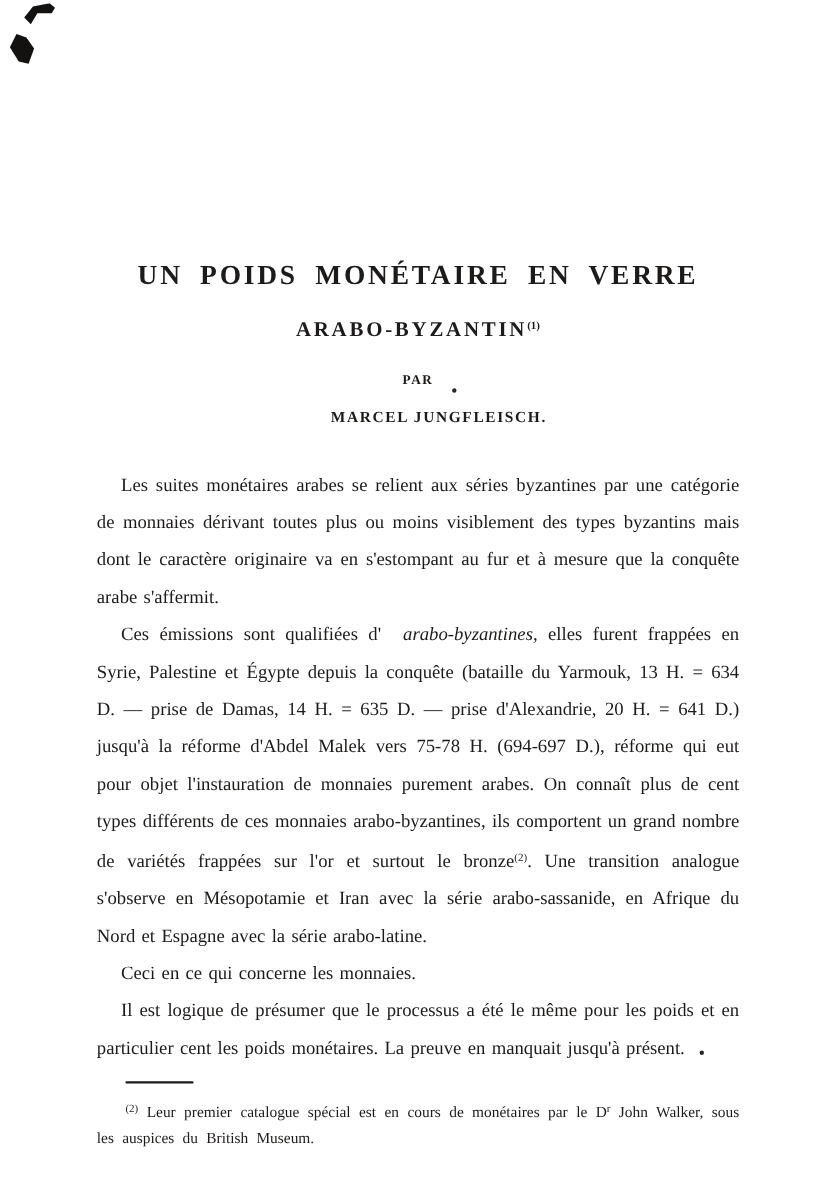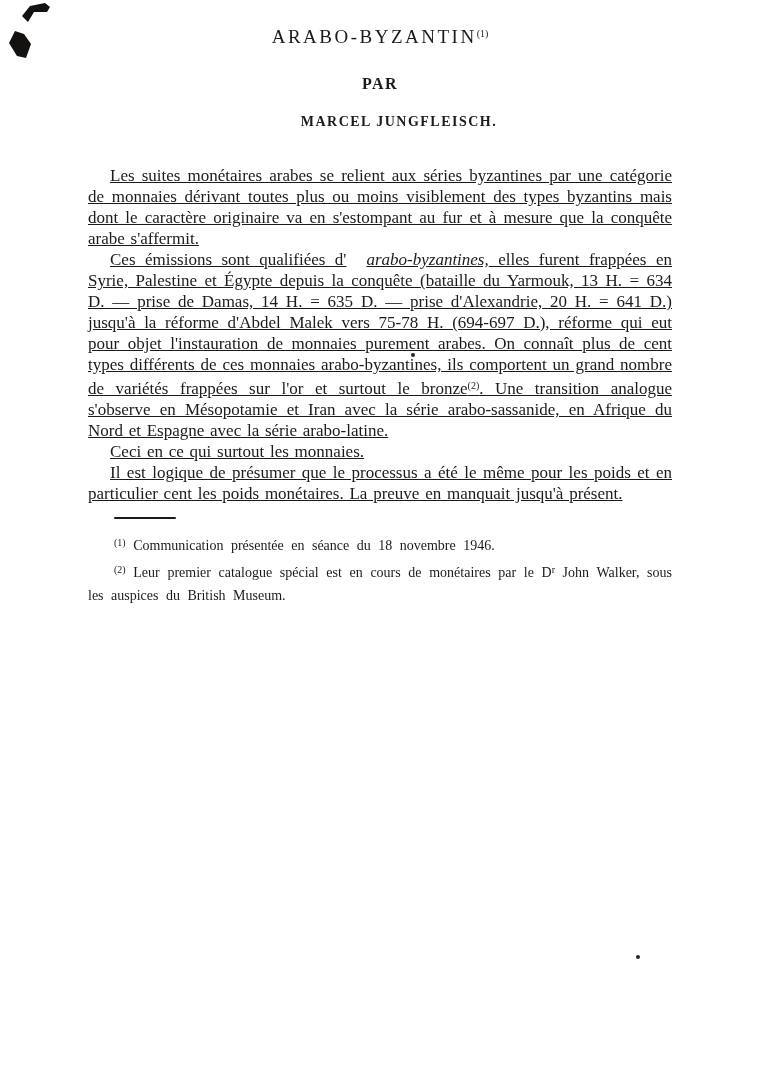--- a/index.html
+++ b/index.html
@@ -14,44 +14,43 @@
     overflow:hidden;
   }
   .heading { text-align:center; line-height:1; }
   .title {
     margin:238px 30px 0;
     font-size:25px; font-weight:bold;
     letter-spacing:2.5px; word-spacing:7px;
   }
   .subtitle {
     margin:27px 0 0;
-    font-size:19px; font-weight:normal;
+    font-size:19px; font-weight:bold;
     letter-spacing:2.5px;
   }
   .subtitle sup { font-size:10px; letter-spacing:0; vertical-align:6px; }
   .byline {
     margin:30px 0 0;
-    font-size:16px; font-weight:bold; letter-spacing:1.5px;
+    font-size:12px; font-weight:bold; letter-spacing:1.5px;
   }
   .author {
     margin:23px 0 0;
     font-size:14px; font-weight:bold; letter-spacing:1.5px;padding-left:38px;
   }
   .content {
     width:584px;
     margin:36px 0 0 88px;
   }
   .content p.para {
     margin:0;
     font-size:17px;
-    line-height:21px;
+    line-height:34px;
     text-align:justify;
     text-indent:22px;
     word-spacing:1.5px;
-    text-decoration:underline;
   }
   .para sup, .fn sup { font-size:10px; vertical-align:5px; word-spacing:normal; }
   .fnrule {
     width:62px; height:2px;
     background:var(--ink);
     margin:13px 0 12px 26px;
     border-radius:1px;
   }
   .fn {
     margin:0;
@@ -77,34 +76,34 @@
 <div class="page">
 
   <svg class="ink-mark mark-top" width="30" height="20" viewBox="0 0 30 20">
     <path d="M1 13 L9 3 L24 0 L29 4 L26 9 L13 9 L7 19 Z"></path>
   </svg>
   <svg class="ink-mark mark-left" width="24" height="28" viewBox="0 0 24 28">
     <path d="M7 0 L16 3 L23 13 L18 27 L9 25 L1 12 Z"></path>
   </svg>
 
   <div class="heading">
+    <h1 class="title">UN POIDS MONÉTAIRE EN VERRE</h1>
     <h2 class="subtitle"><span>ARABO-BYZANTIN</span><sup>(1)</sup></h2>
     <div class="byline">PAR</div>
     <div class="author">MARCEL JUNGFLEISCH.</div>
   </div>
 
   <div class="ink-dot dot-par"></div>
 
   <div class="content">
     <p class="para"><span>Les suites monétaires arabes se relient aux séries byzantines par une catégorie de monnaies dérivant toutes plus ou moins visiblement des types byzantins mais dont le caractère originaire va en s'estompant au fur et à mesure que la conquête arabe s'affermit.</span></p>
     <p class="para"><span>Ces émissions sont qualifiées d'</span><i>arabo-byzantines,</i><span> elles furent frappées en Syrie, Palestine et Égypte depuis la conquête (bataille du Yarmouk, 13 H. = 634 D. — prise de Damas, 14 H. = 635 D. — prise d'Alexandrie, 20 H. = 641 D.) jusqu'à la réforme d'Abdel Malek vers 75-78 H. (694-697 D.), réforme qui eut pour objet l'instauration de monnaies purement arabes. On connaît plus de cent types différents de ces monnaies arabo-byzantines, ils comportent un grand nombre de variétés frappées sur l'or et surtout le bronze</span><sup>(2)</sup><span>. Une transition analogue s'observe en Mésopotamie et Iran avec la série arabo-sassanide, en Afrique du Nord et Espagne avec la série arabo-latine.</span></p>
-    <p class="para"><span>Ceci en ce qui surtout les monnaies.</span></p>
+    <p class="para"><span>Ceci en ce qui concerne les monnaies.</span></p>
     <p class="para"><span>Il est logique de présumer que le processus a été le même pour les poids et en particulier cent les poids monétaires. La preuve en manquait jusqu'à présent.</span></p>
 
     <div class="fnrule"></div>
 
-    <p class="fn"><sup>(1)</sup><span><span> Communication présentée en séance du 18 novembre 1946.</span></span></p>
     <p class="fn"><sup>(2)</sup><span><span> Leur premier catalogue spécial est en cours de monétaires par le D</span><sup>r</sup><span> John Walker, sous les auspices du British Museum.</span></span></p>
   </div>
 
   <div class="ink-dot dot-end"></div>
 
 </div>
 
 </body></html>

